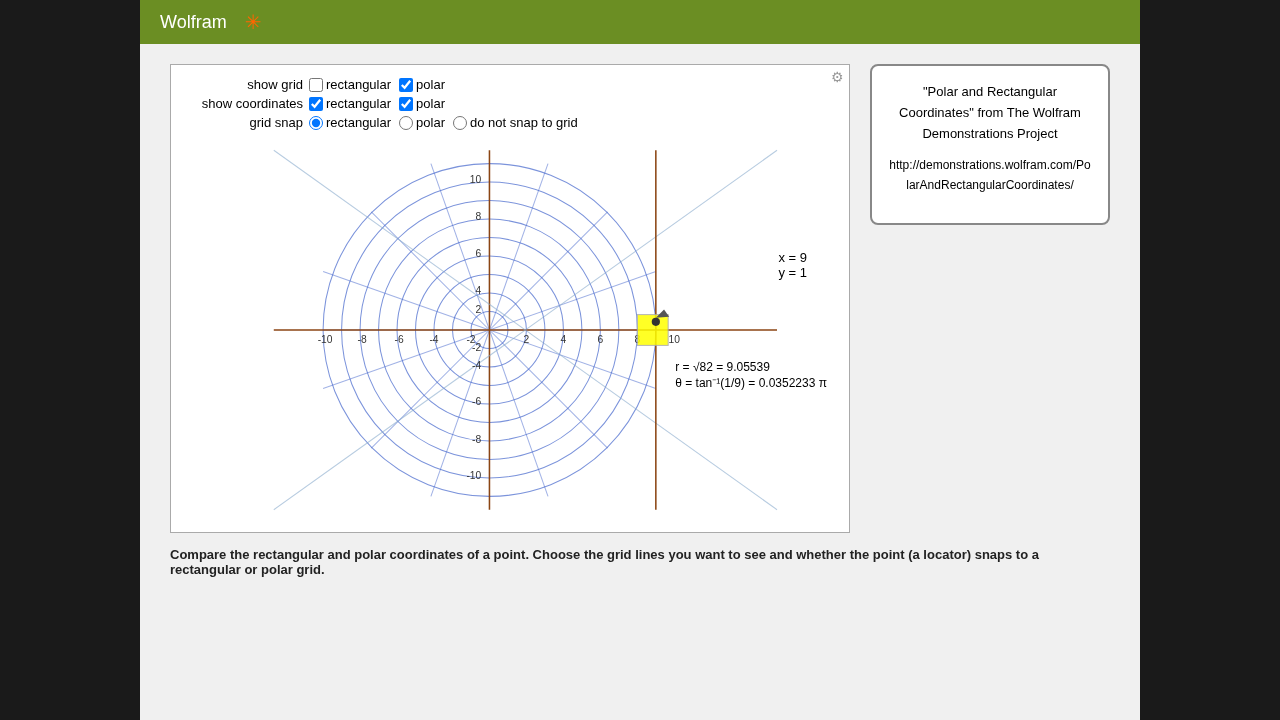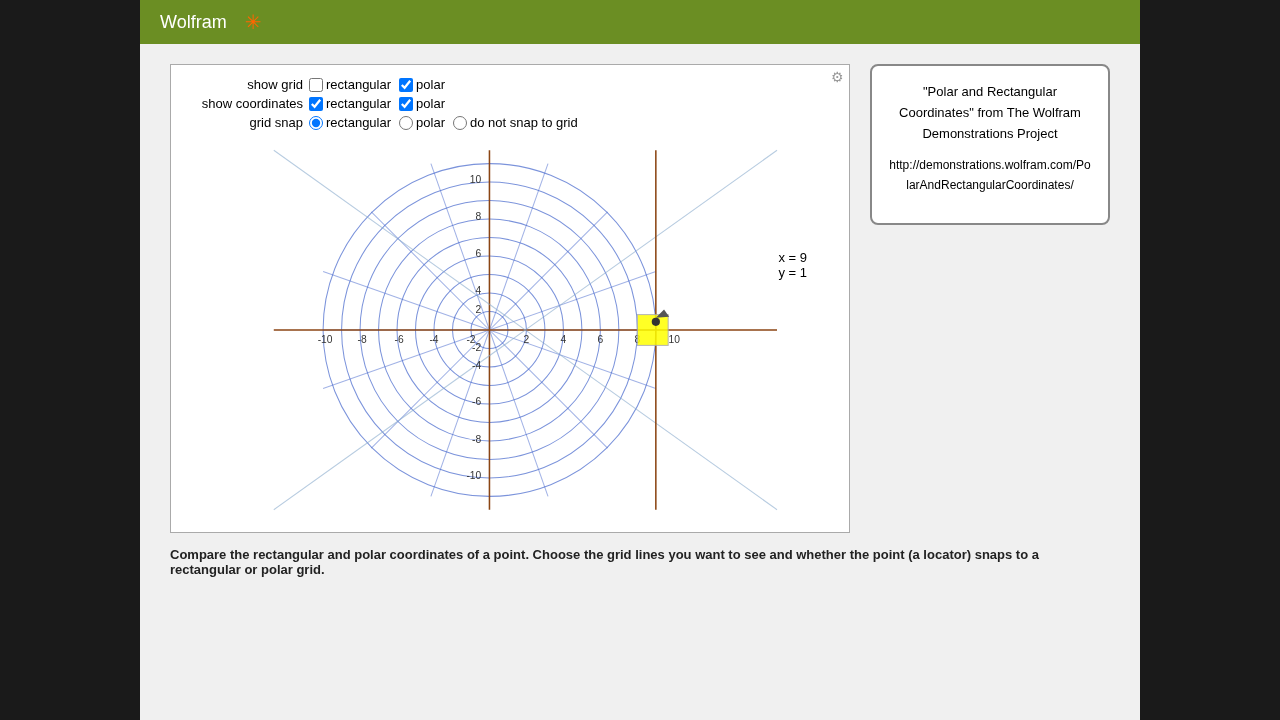--- a/index.html
+++ b/index.html
@@ -300,20 +300,28 @@
           
           <div class="coords-display">
             <div style="font-size:13px;">
               <span>x = 9</span>
             </div>
             <div style="font-size:13px;">
               <span>y = 1</span>
             </div>
           </div>
 
+          <div class="polar-display" style="position:absolute; right:10px; top:220px; font-size:12px;">
+            <div>
+              <span>r = √82 = 9.05539</span>
+            </div>
+            <div>
+              <span>θ = tan⁻¹(1/9) = 0.0352233 π</span>
+            </div>
+          </div>
         </div>
       </div>
 
       <div class="side-panel">
         <div class="side-panel-quote">"Polar and Rectangular Coordinates" from The Wolfram Demonstrations Project</div>
         <div class="side-panel-url" style="color:#000; cursor:pointer;">http://demonstrations.wolfram.com/PolarAndRectangularCoordinates/</div>
       </div>
     </div>
 
     <div class="description">Compare the rectangular and polar coordinates of a point. Choose the grid lines you want to see and whether the point (a locator) snaps to a rectangular or polar grid.</div>

